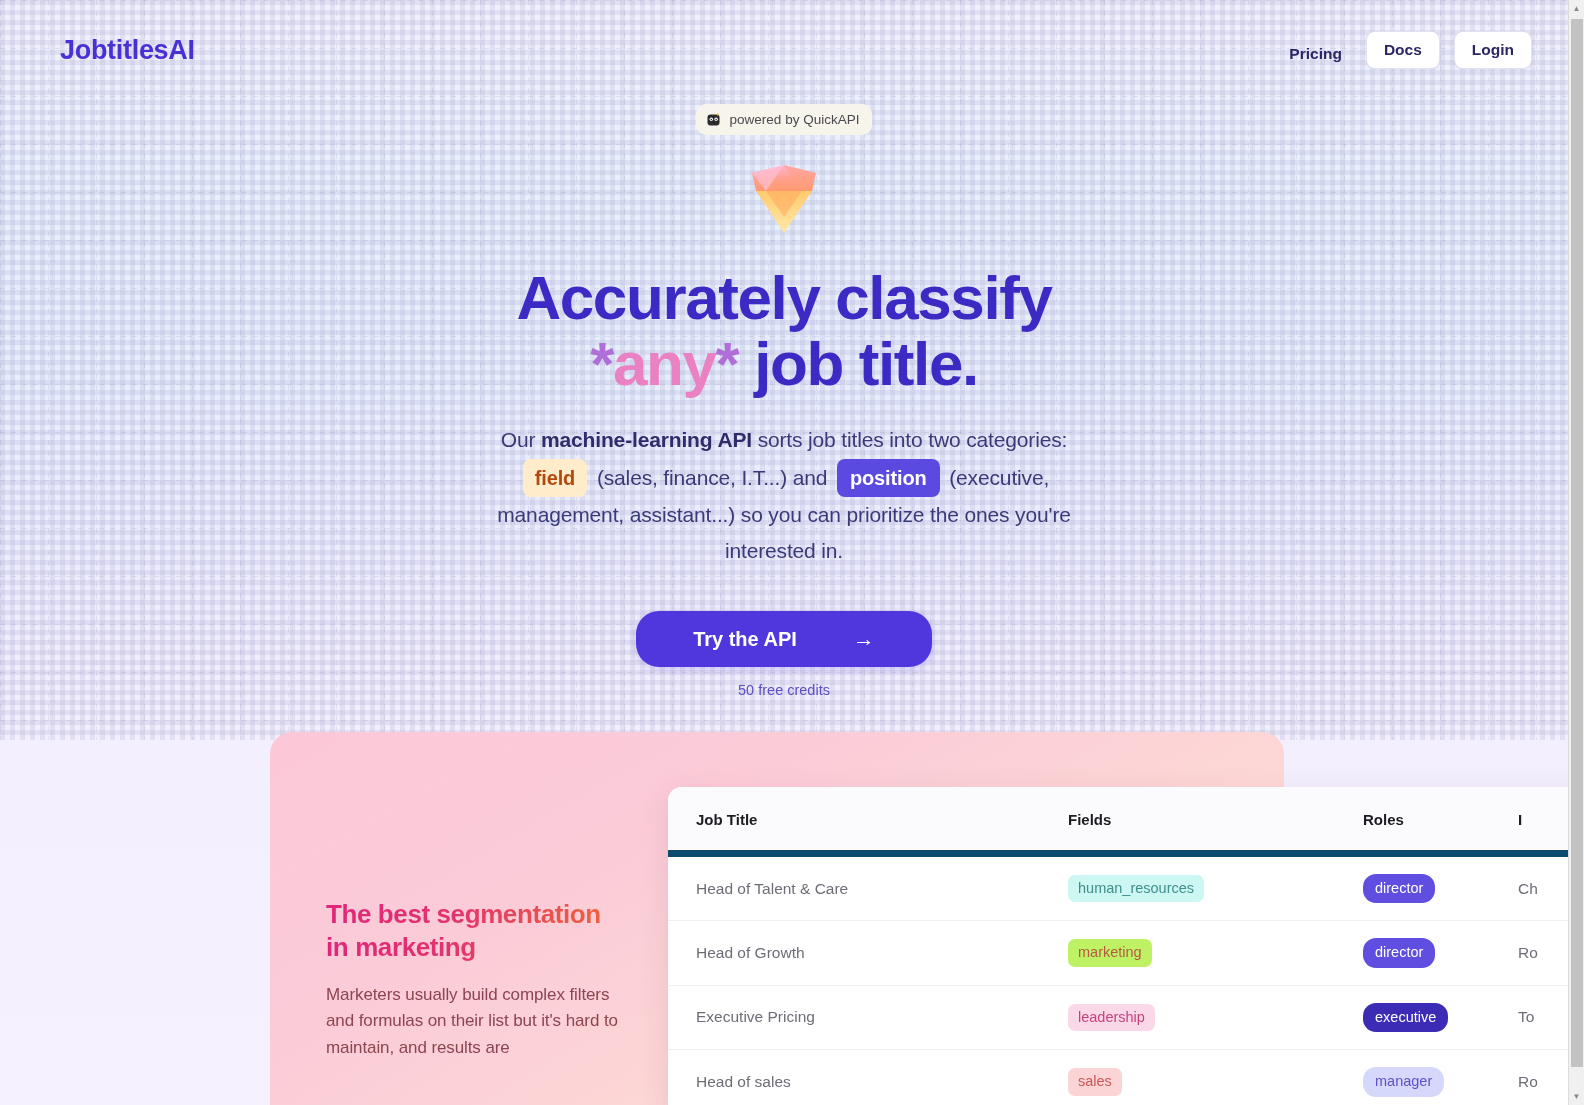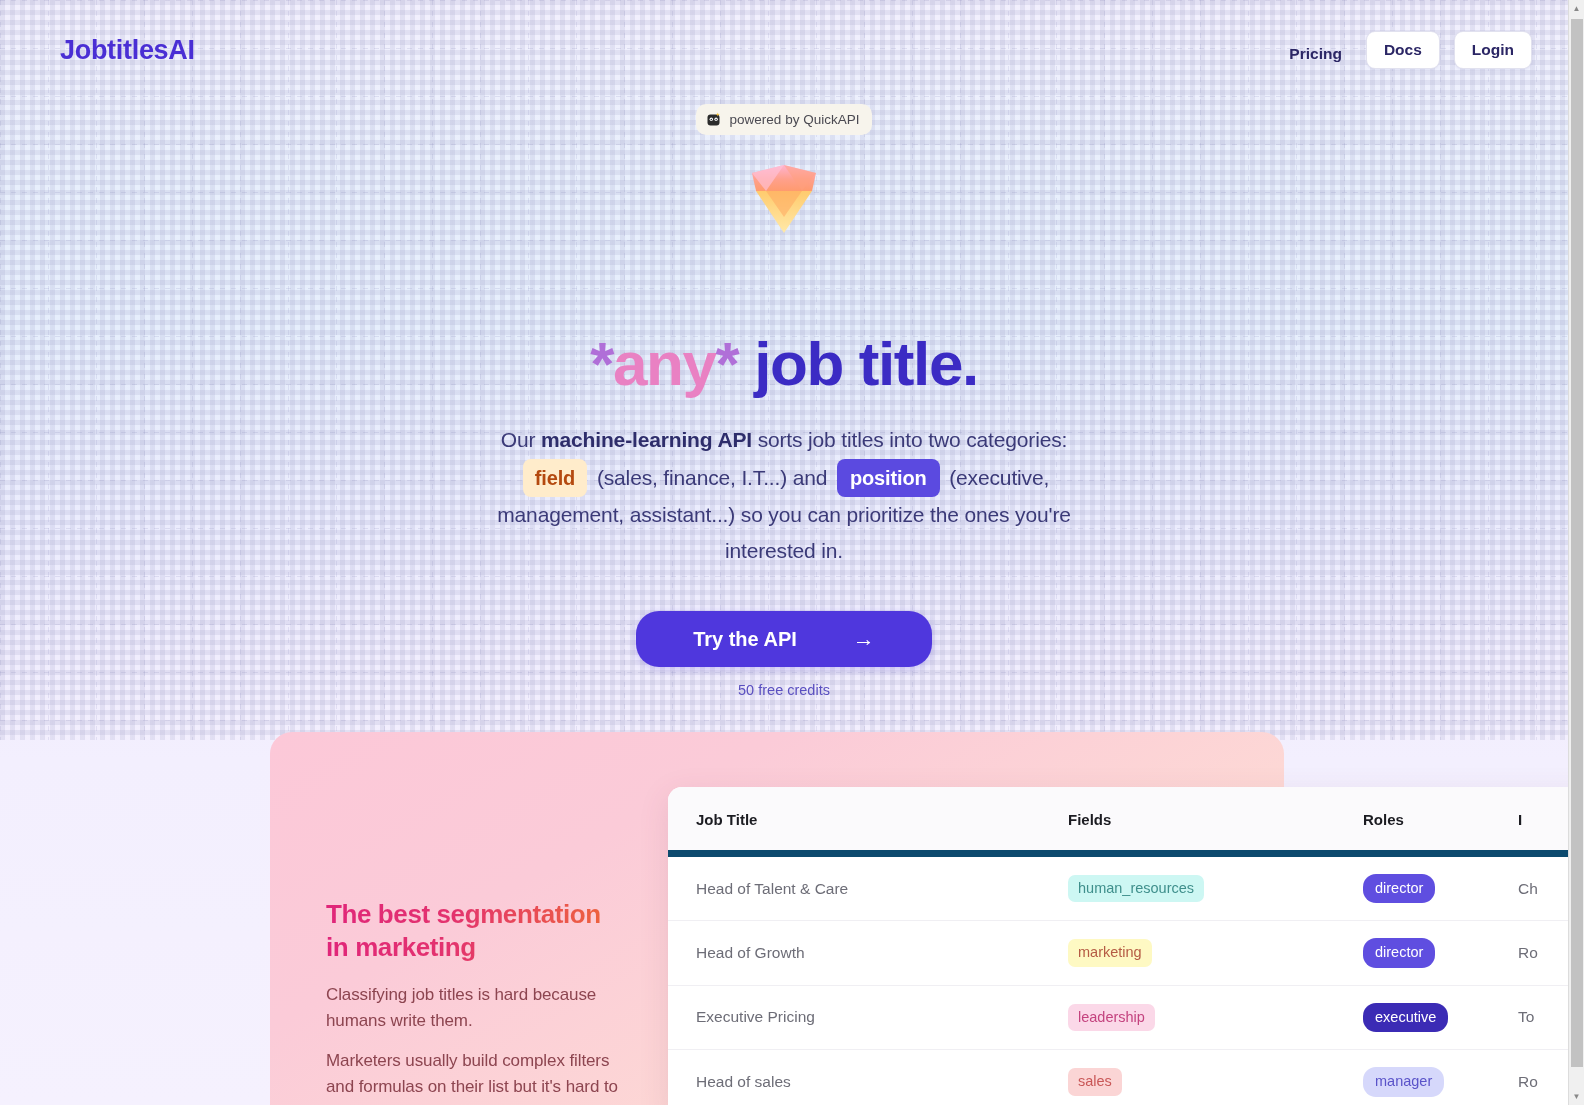--- a/index.html
+++ b/index.html
@@ -290,21 +290,21 @@
   .c4 { width: 110px; }
 
   .tag {
     display: inline-block;
     border-radius: 7px;
     padding: 5px 10px;
     font-size: 14.5px;
     line-height: 1.2;
   }
   .tag-hr        { background: #cdf7f3; color: #3f8f8c; }
-  .tag-marketing { background: #fef9c3; color: #b55b44; }
+  .tag-marketing { background: #bef264; color: #b55b44; }
   .tag-leadership{ background: #fbd8e8; color: #c4437f; }
   .tag-sales     { background: #fbd5d5; color: #c95757; }
 
   .role {
     display: inline-block;
     border-radius: 13px;
     padding: 6px 12px;
     font-size: 14.5px;
     line-height: 1.2;
   }
@@ -395,39 +395,38 @@
         </defs>
         <path d="M10 12 L42 4 L74 12 L70 30 L14 30 Z" fill="url(#gtop)"></path>
         <path d="M14 30 L70 30 L42 72 Z" fill="url(#gbot)"></path>
         <path d="M10 12 L24 30 L42 4 Z" fill="#ffc2d8" opacity=".65"></path>
         <path d="M74 12 L60 30 L42 4 Z" fill="#ff9f7e" opacity=".5"></path>
         <path d="M24 30 L60 30 L42 56 Z" fill="#ffa860" opacity=".55"></path>
       </svg>
     </div>
 
     <h1>
-      <br>
+      <span>Accurately classify</span><br>
       <span class="ast">*</span><span class="any">any</span><span class="ast">*</span><span> job title.</span>
     </h1>
 
     <p class="sub"><span>Our </span><b>machine-learning API</b><span> sorts job titles into two categories: </span><span class="pill-field">field</span><span> (sales, finance, I.T...) and </span><span class="pill-position">position</span><span> (executive, management, assistant...) so you can prioritize the ones you're interested in.</span></p>
 
     <div class="cta-wrap">
       <button class="cta">
         <span>Try the API</span>
         <span class="arrow">→</span>
       </button>
       <div class="credits">50 free credits</div>
     </div>
   </section>
 
   <div class="feature">
     <div class="feature-text">
       <div class="feature-h">The best segmentation in marketing</div>
-      <p class="feature-p">Classifying job titles is hard because humans write them.</p>
       <p class="feature-p">Marketers usually build complex filters and formulas on their list but it's hard to maintain, and results are</p>
     </div>
   </div>
 
   <div class="table-card">
     <table>
       <thead>
         <tr>
           <th class="c1">Job Title</th>
           <th class="c2">Fields</th>

